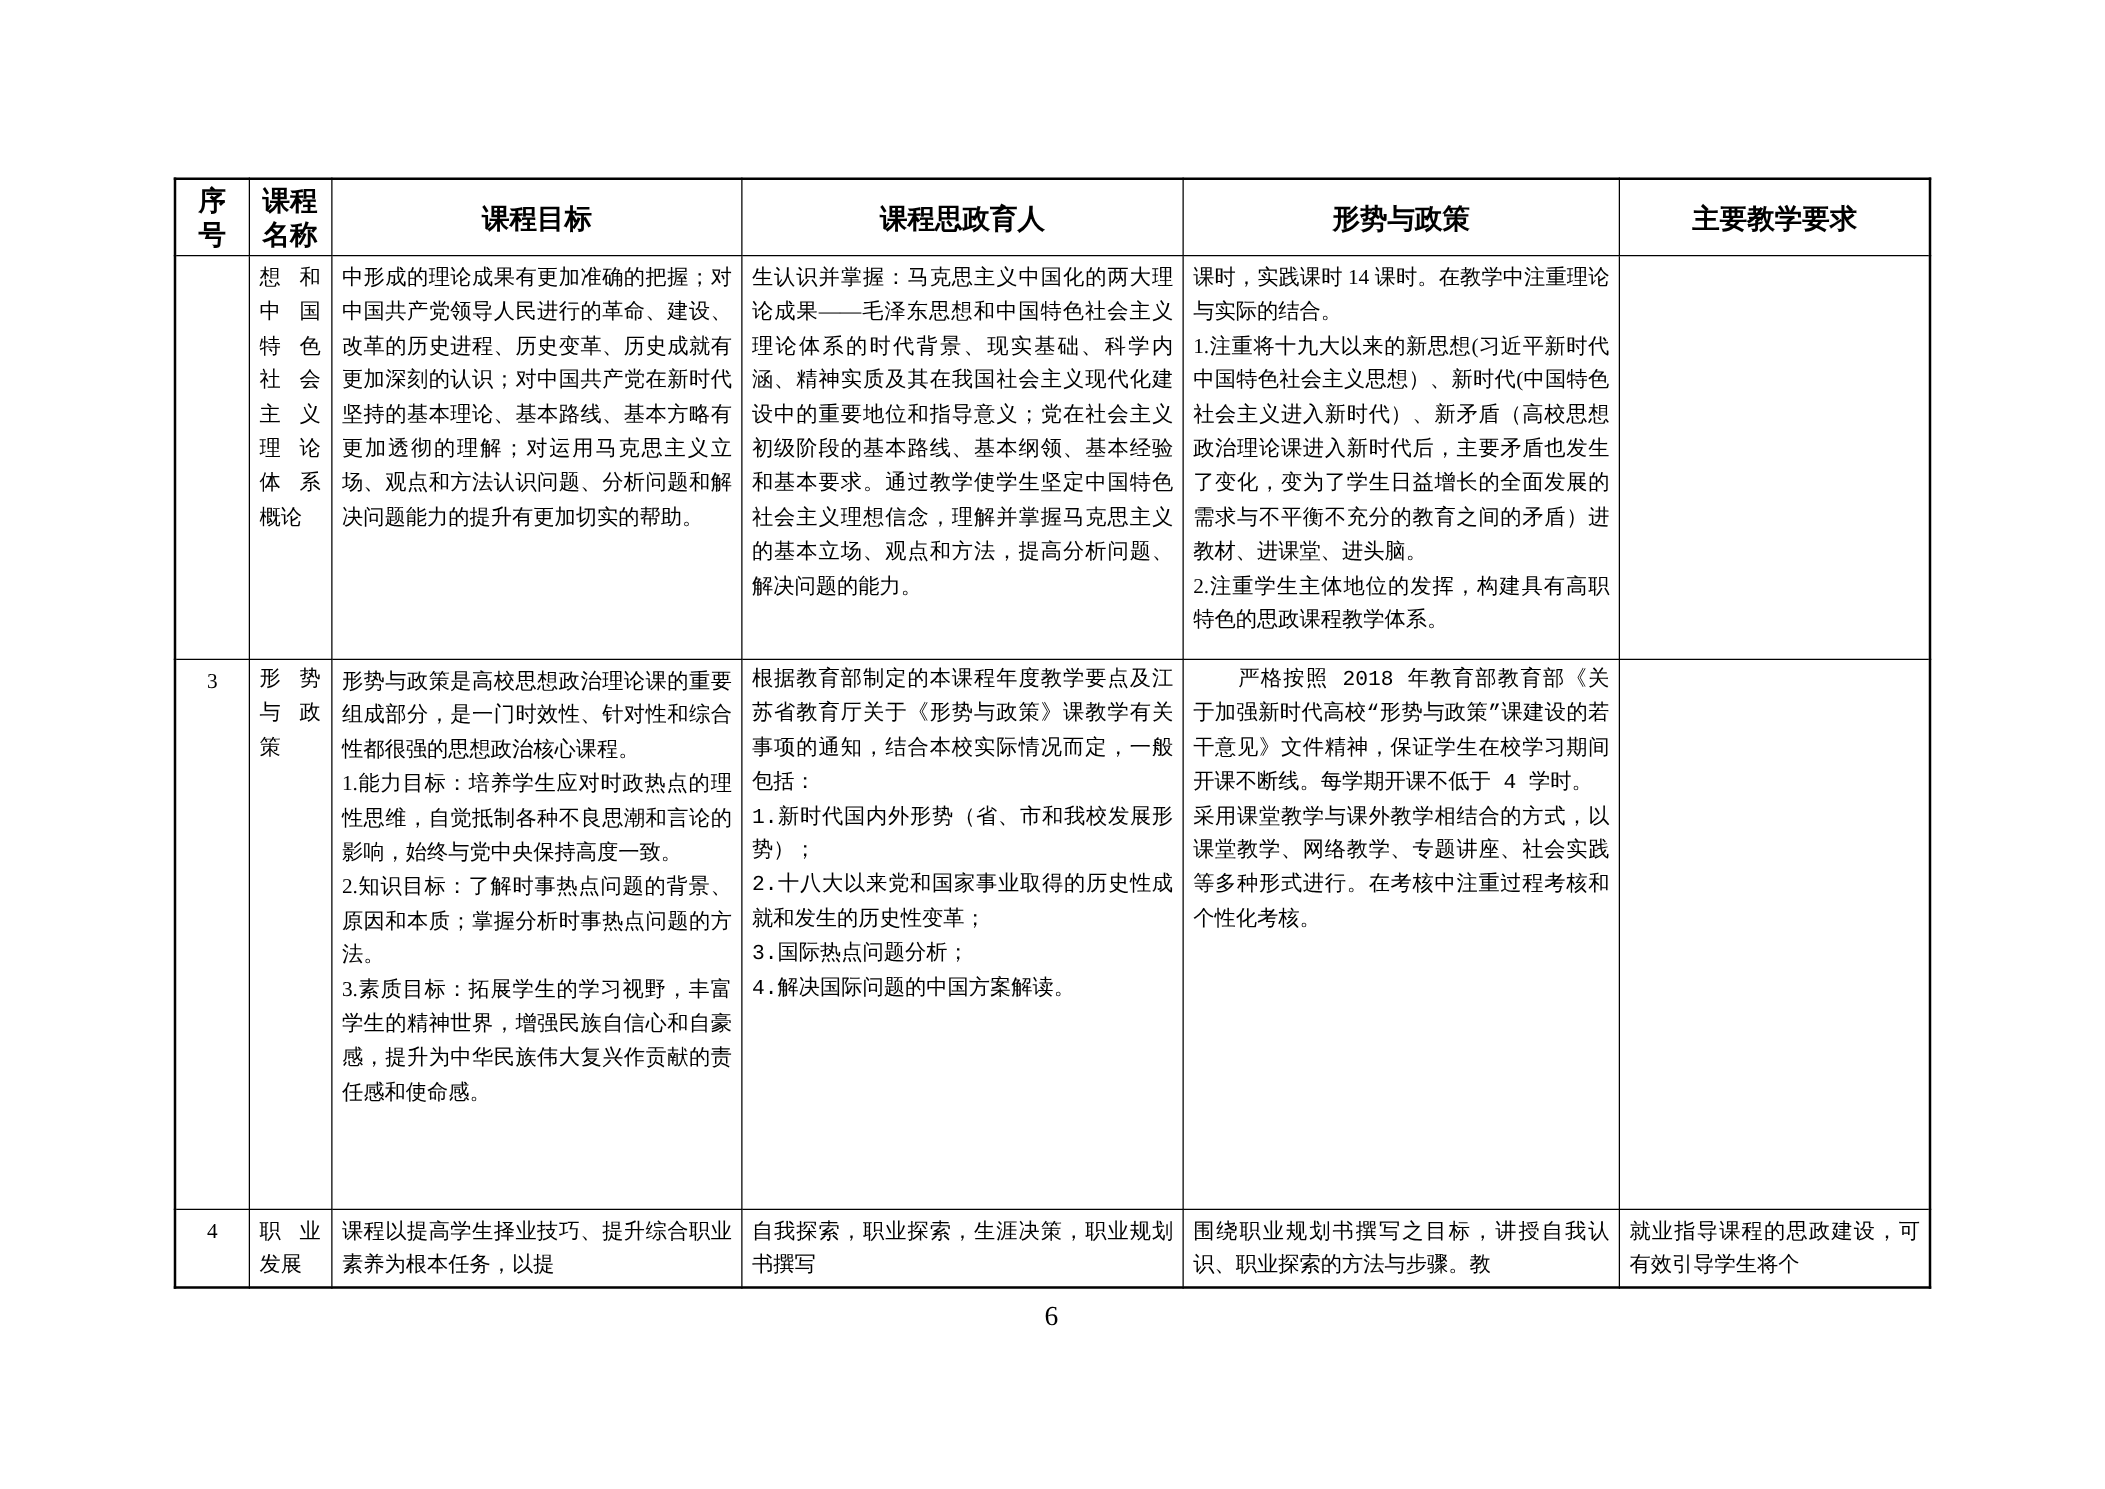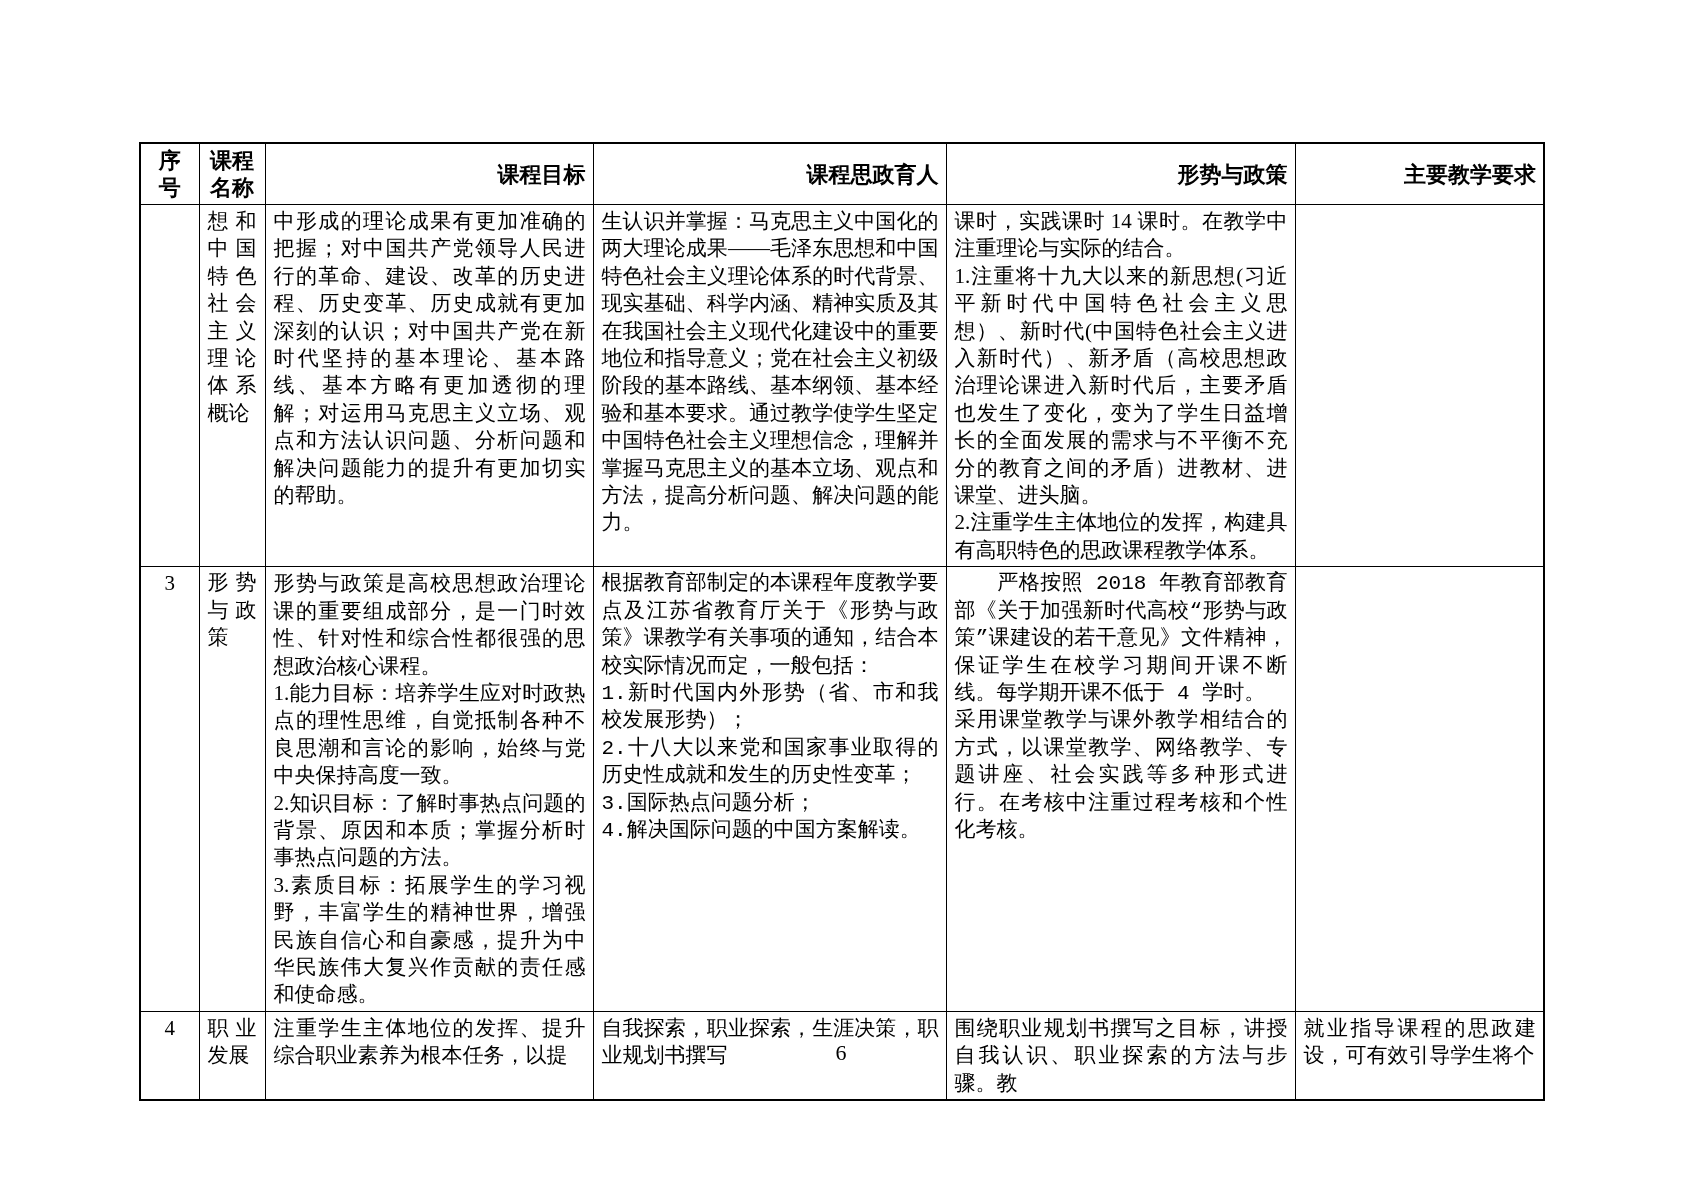--- a/index.html
+++ b/index.html
@@ -15,34 +15,34 @@
     position:absolute;left:139px;top:142px;
     width:1404px;
     border-collapse:collapse;
     table-layout:fixed;
     border:2px solid #000;
   }
   .course td,.course th{
     border:1px solid #000;
     vertical-align:top;
     padding:3px 7px 2px 8px;
-    font-size:21px;
+    font-size:17px;
     line-height:27.4px;
     text-align:justify;
     text-justify:inter-character;
     white-space:pre-wrap;
     word-break:break-all;
     font-weight:normal;
   }
   .course th{
     font-family:"Liberation Sans","DejaVu Sans",sans-serif;
     font-weight:bold;
     font-size:22px;
     line-height:27px;
-    text-align:right;
+    text-align:center;
     vertical-align:middle;
   }
   .course th.hdr-center{text-align:center;padding:3px 2px;}
   .cell-seq{
     text-align:center !important;
     vertical-align:middle;
     font-weight:bold;
     font-size:22px;
     padding:3px 2px !important;
   }
@@ -107,21 +107,21 @@
 3.国际热点问题分析；
 4.解决国际问题的中国方案解读。</td>
       <td class="v-mid">　　严格按照 2018 年教育部教育部《关于加强新时代高校“形势与政策”课建设的若干意见》文件精神，保证学生在校学习期间开课不断线。每学期开课不低于 4 学时。
 采用课堂教学与课外教学相结合的方式，以课堂教学、网络教学、专题讲座、社会实践等多种形式进行。在考核中注重过程考核和个性化考核。</td>
       <td></td>
     </tr>
 
     <tr style="height:60px">
       <td class="cell-seq">4</td>
       <td class="cell-name">职业发展</td>
-      <td>注重学生主体地位的发挥、提升综合职业素养为根本任务，以提</td>
+      <td>课程以提高学生择业技巧、提升综合职业素养为根本任务，以提</td>
       <td>自我探索，职业探索，生涯决策，职业规划书撰写</td>
       <td>围绕职业规划书撰写之目标，讲授自我认识、职业探索的方法与步骤。教</td>
       <td>就业指导课程的思政建设，可有效引导学生将个</td>
     </tr>
   </tbody>
     </table>
 
   <div class="page-number">6</div>
 
 </div>

